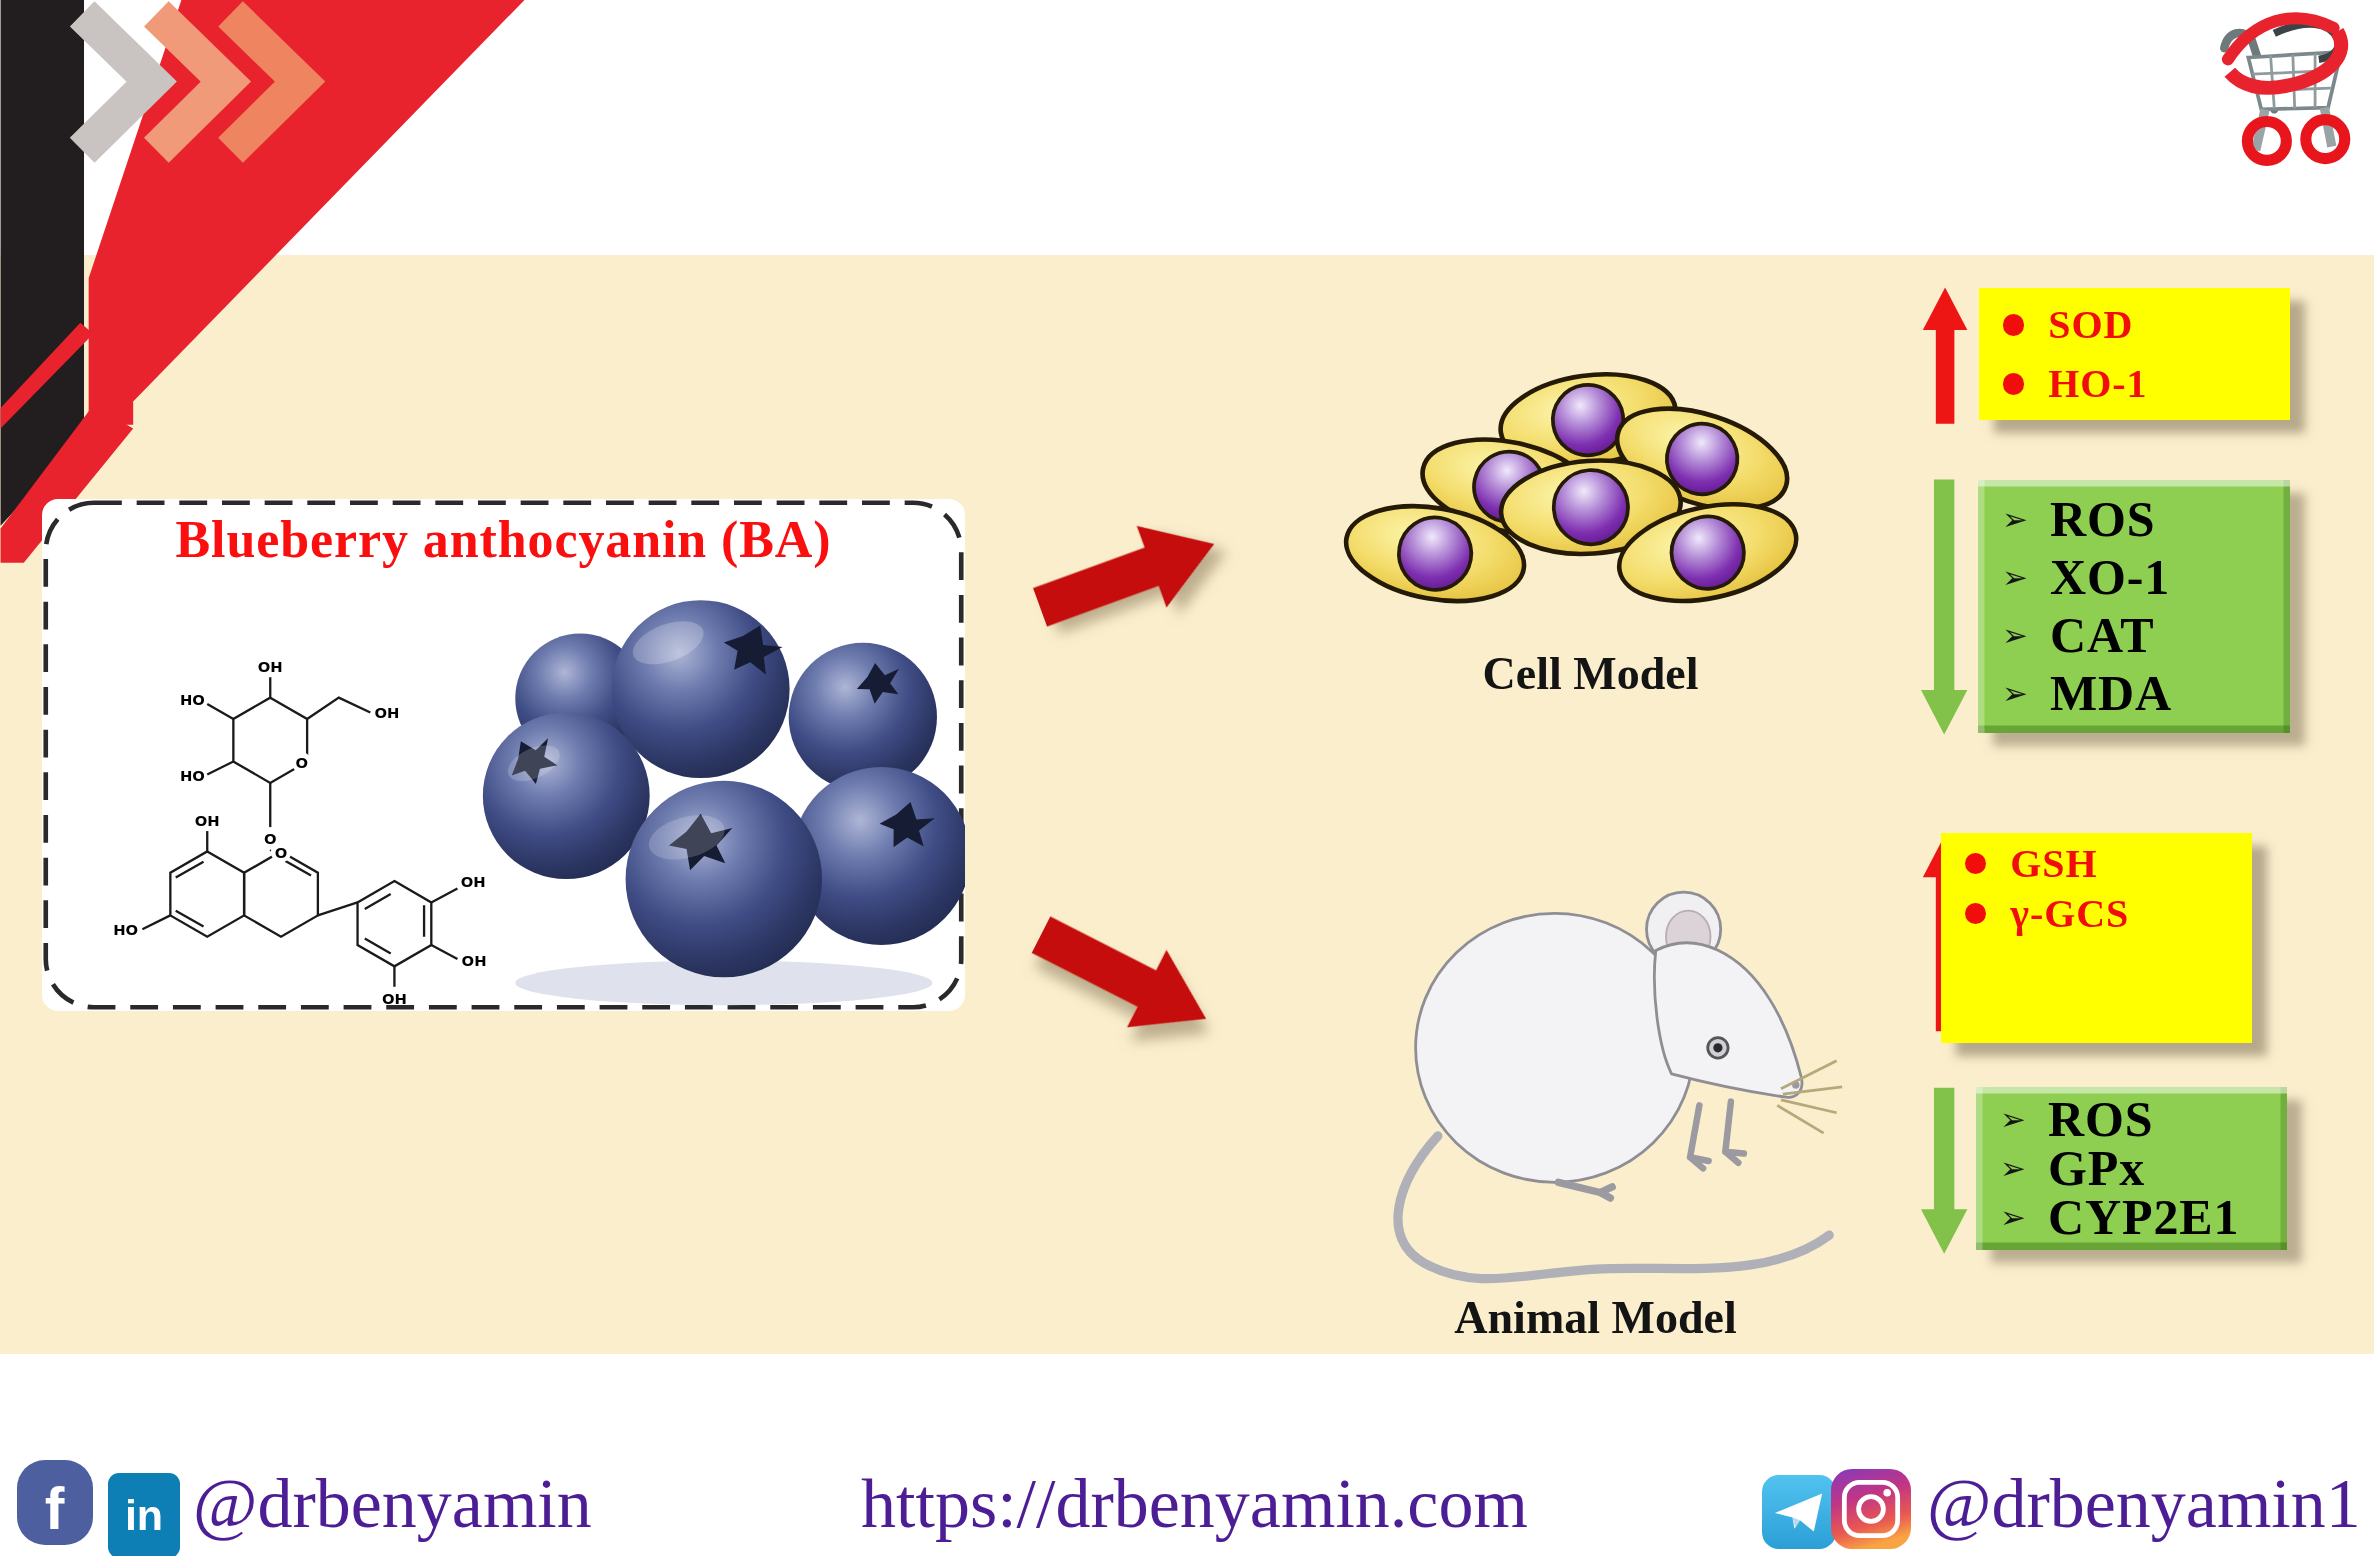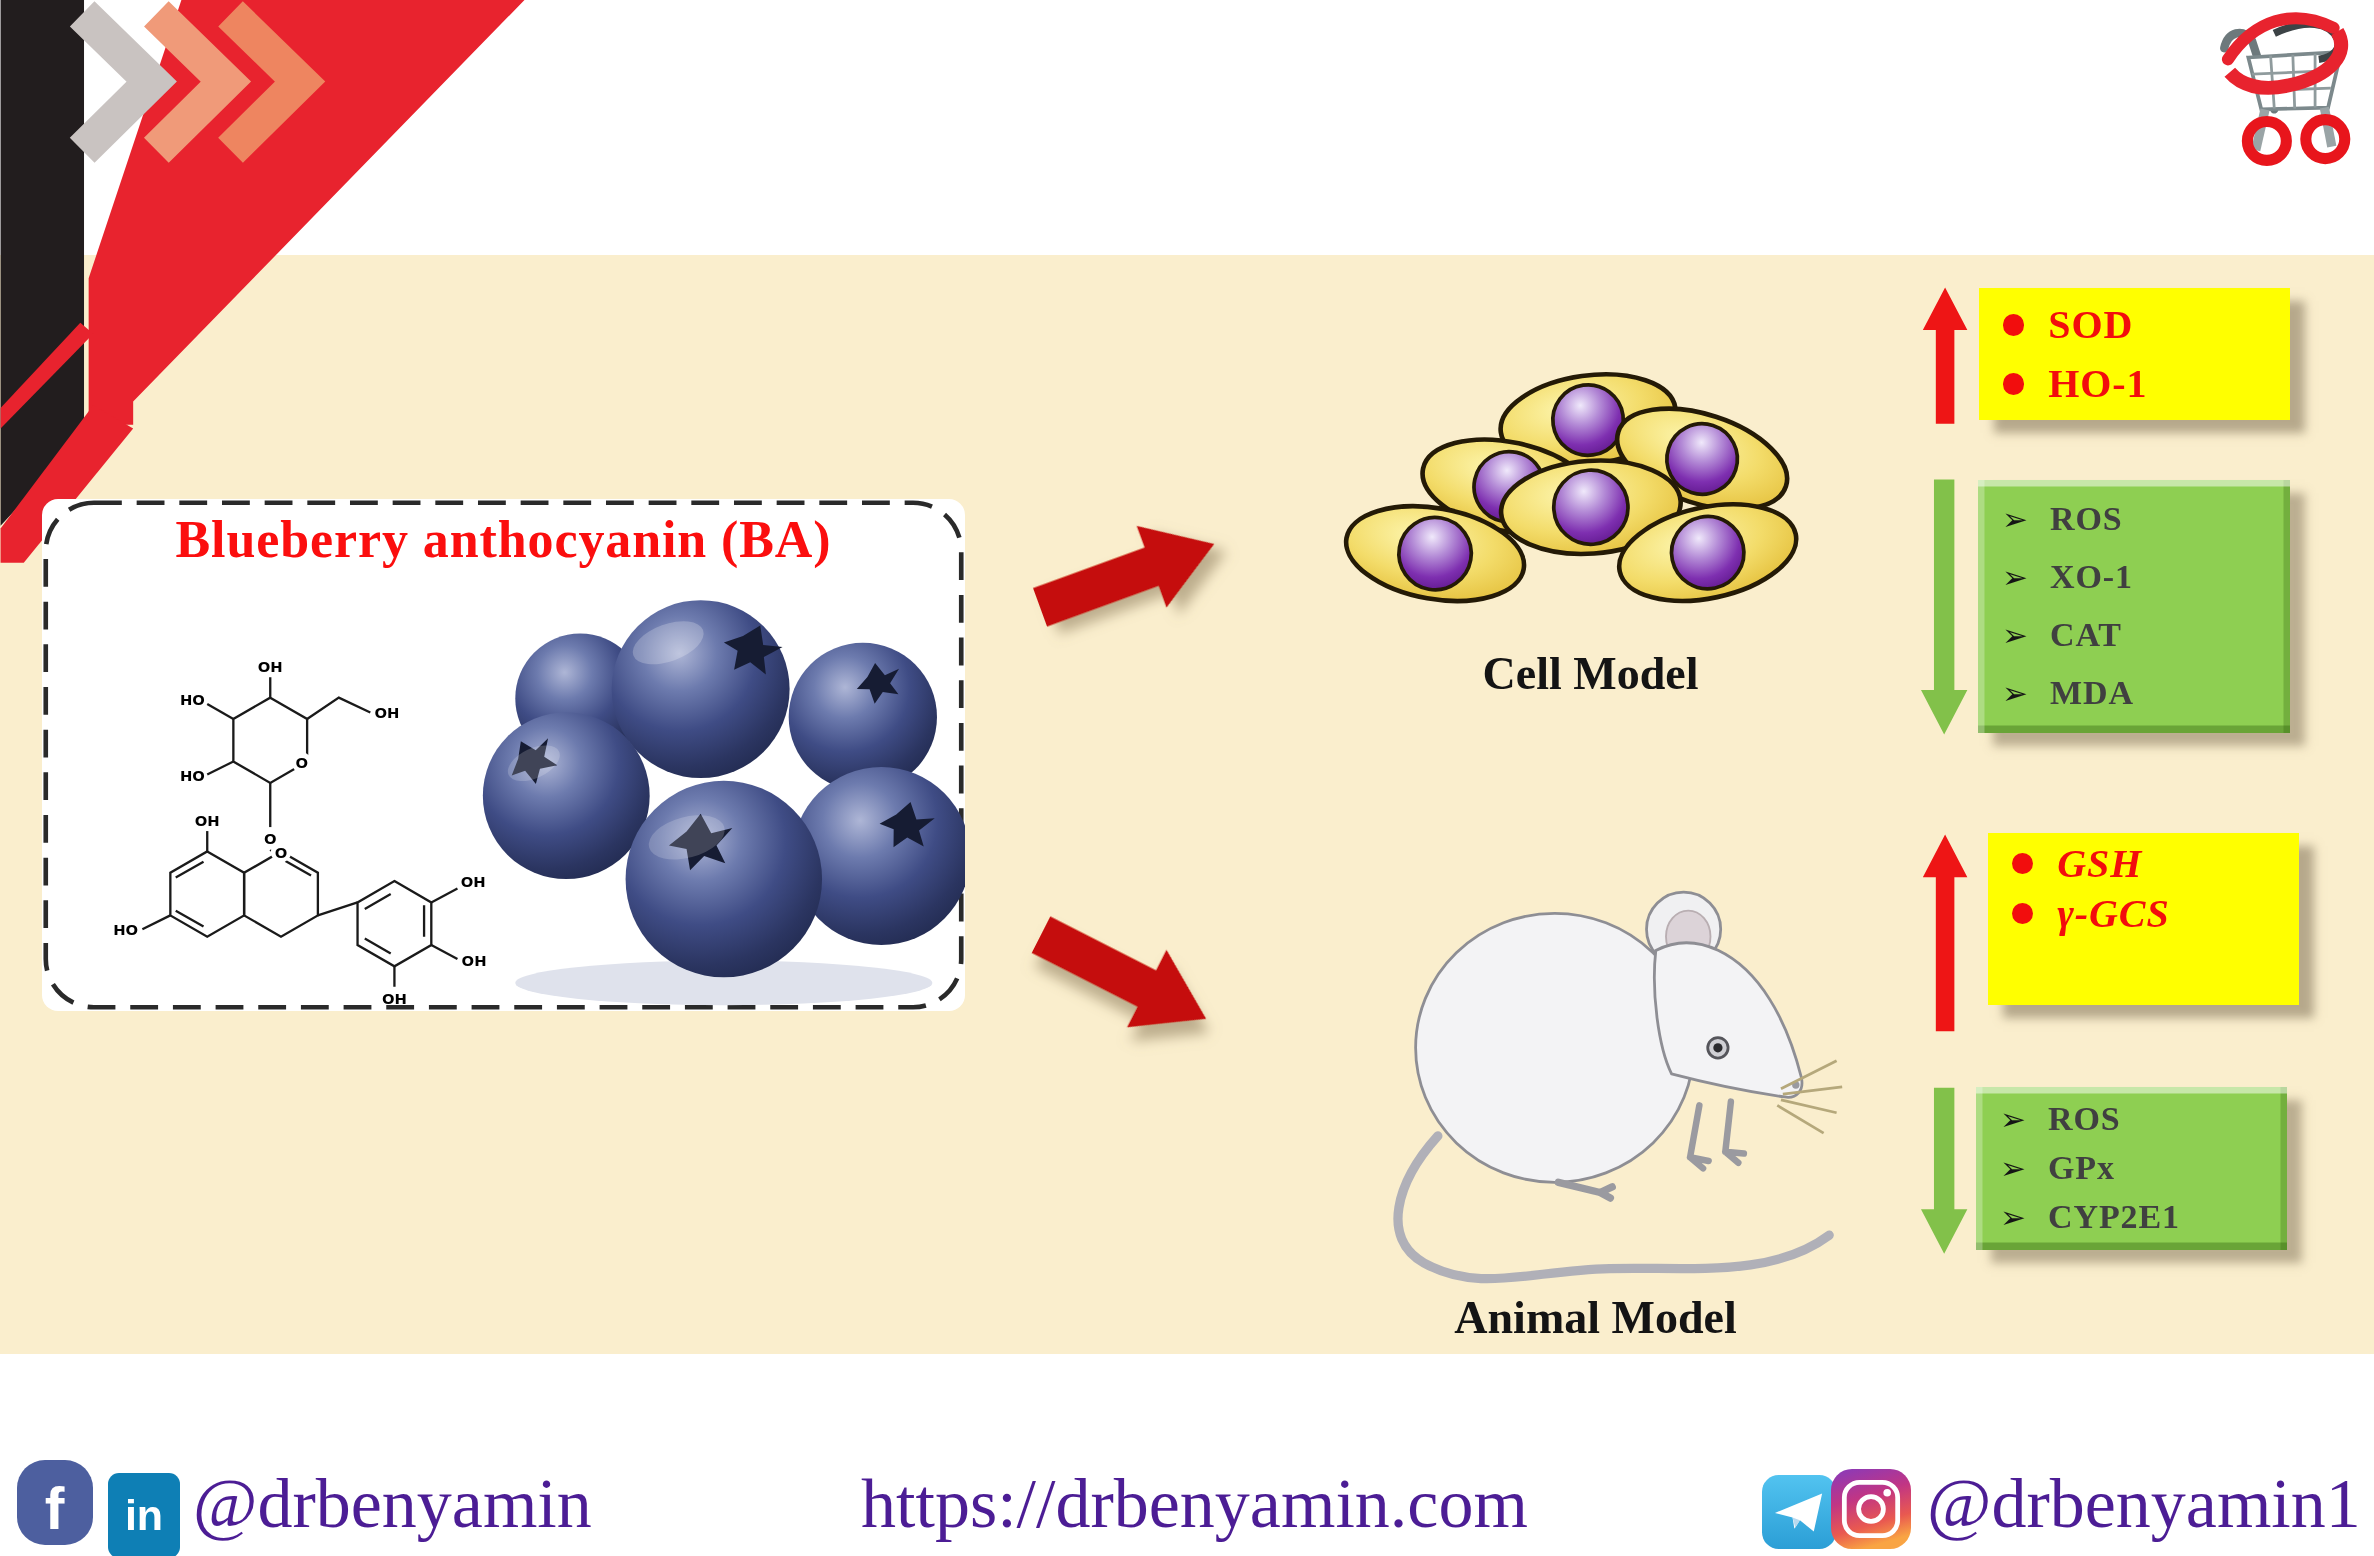--- a/index.html
+++ b/index.html
@@ -21,28 +21,28 @@
   .mbox{position:absolute;}
   .mbox ul{margin:0;padding:0;list-style:none;}
   .mbox li{display:flex;align-items:center;padding-left:24px;}
   .itm{font-weight:bold;font-size:40px;letter-spacing:0.9px;}
   .ybox{background:#ffff00;box-shadow:15px 13px 9.3px rgba(125,112,85,.55);}
   .ybox .itm{color:#f20d0d;}
   .gbox{background:#8ecf52;
         box-shadow:inset 0 6.5px 0 rgba(255,255,255,.5), inset 6.5px 0 0 rgba(255,255,255,.28),
                    inset -6.5px 0 0 rgba(45,95,12,.28), inset 0 -7.4px 0 rgba(45,95,12,.38),
                    15px 13px 9.3px rgba(125,112,85,.5);}
-  .gbox .itm{color:#404040;font-size:34px;}
+  .gbox .itm{color:#000000;font-size:50px;}
   .rdot{width:21.3px;height:21.3px;border-radius:50%;background:#f20d0d;margin-right:24px;flex:0 0 auto;}
   .gchev{font-family:"DejaVu Sans",sans-serif;font-size:31px;color:#151515;margin-right:22px;flex:0 0 auto;}
   .b1{left:1979px;top:288px;width:311px;height:132px;}
   .b1 li{height:59px;} .b1 ul{padding-top:7.4px;}
   .b2{left:1978px;top:480px;width:312px;height:253px;}
   .b2 li{height:58px;} .b2 ul{padding-top:10.2px;}
-  .b3{left:1988px;top:833px;width:311px;height:172px;font-style:italic;}
+  .b3{left:1941px;top:833px;width:311px;height:210px;}
   .b3 li{height:50px;} .b3 ul{padding-top:5.6px;}
   .b4{left:1976px;top:1087px;width:311px;height:163px;}
   .b4 li{height:49px;} .b4 ul{padding-top:7.4px;}
 
   .model-label{position:absolute;font-weight:bold;font-size:46px;color:#141414;text-align:center;}
   .cml{left:1433px;top:647px;width:315px;}
   .aml{left:1410px;top:1291px;width:371px;}
 
   
   .ficon{position:absolute;display:flex;align-items:center;justify-content:center;color:#fff;

